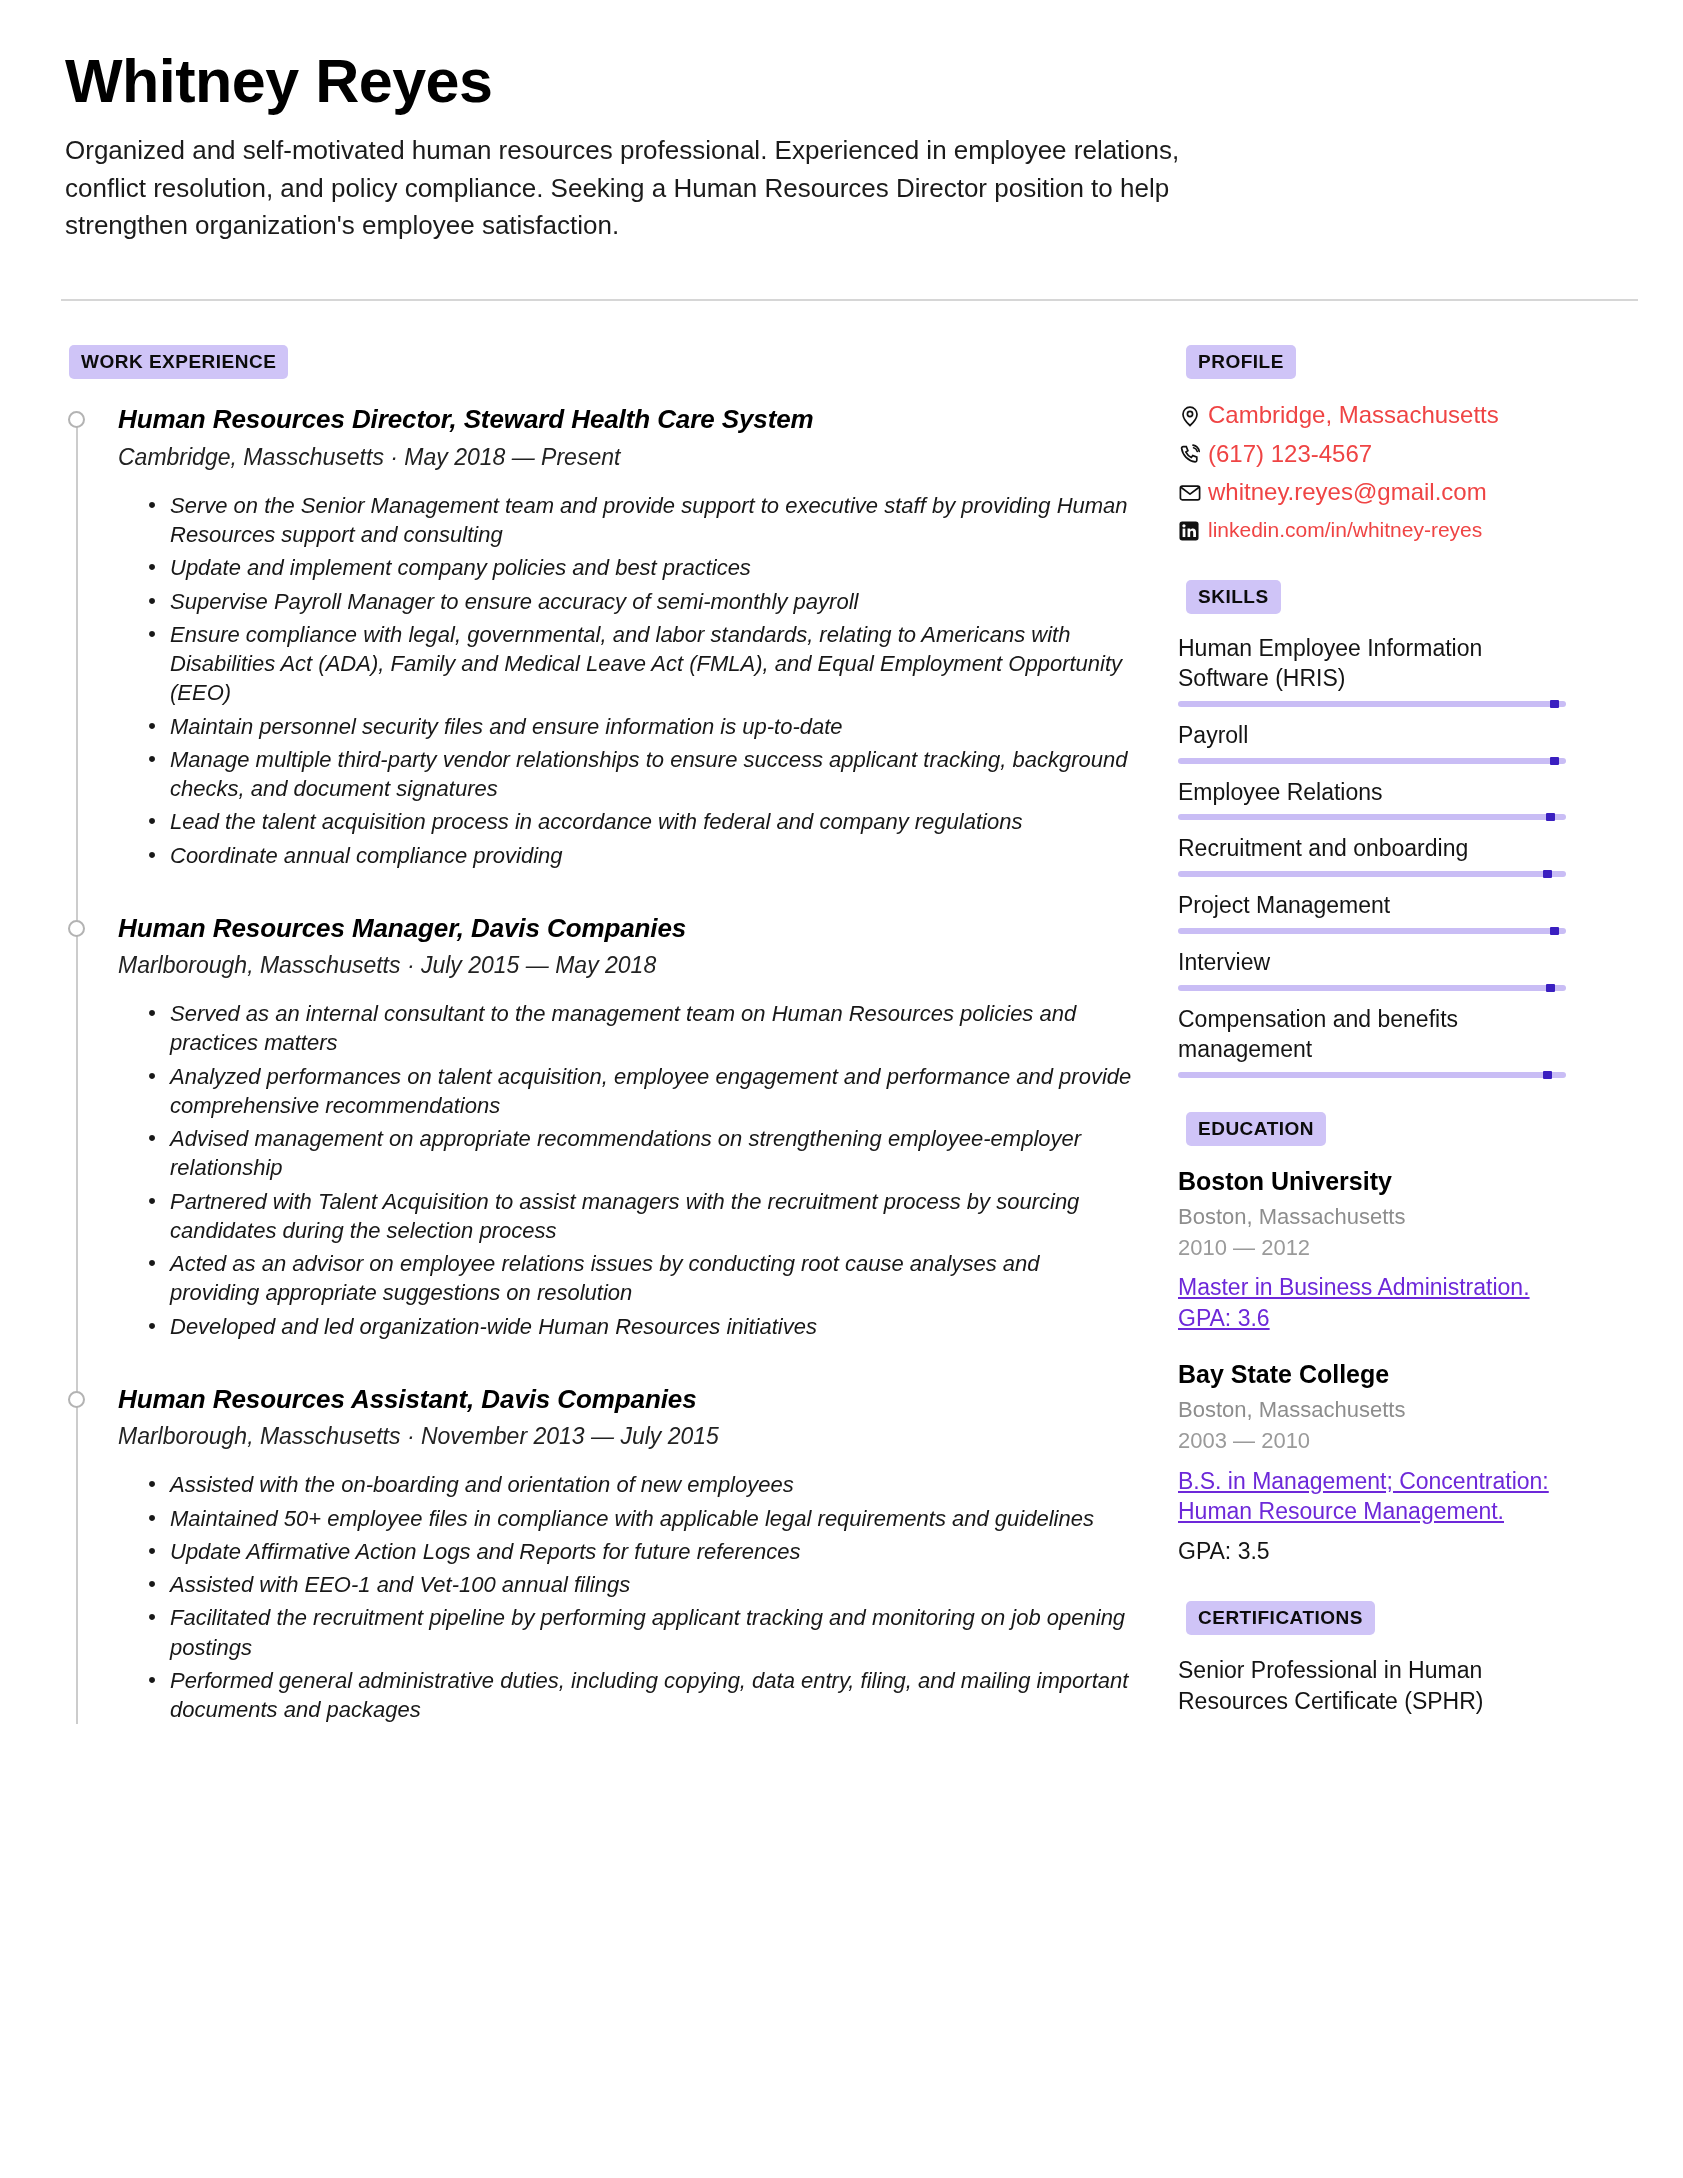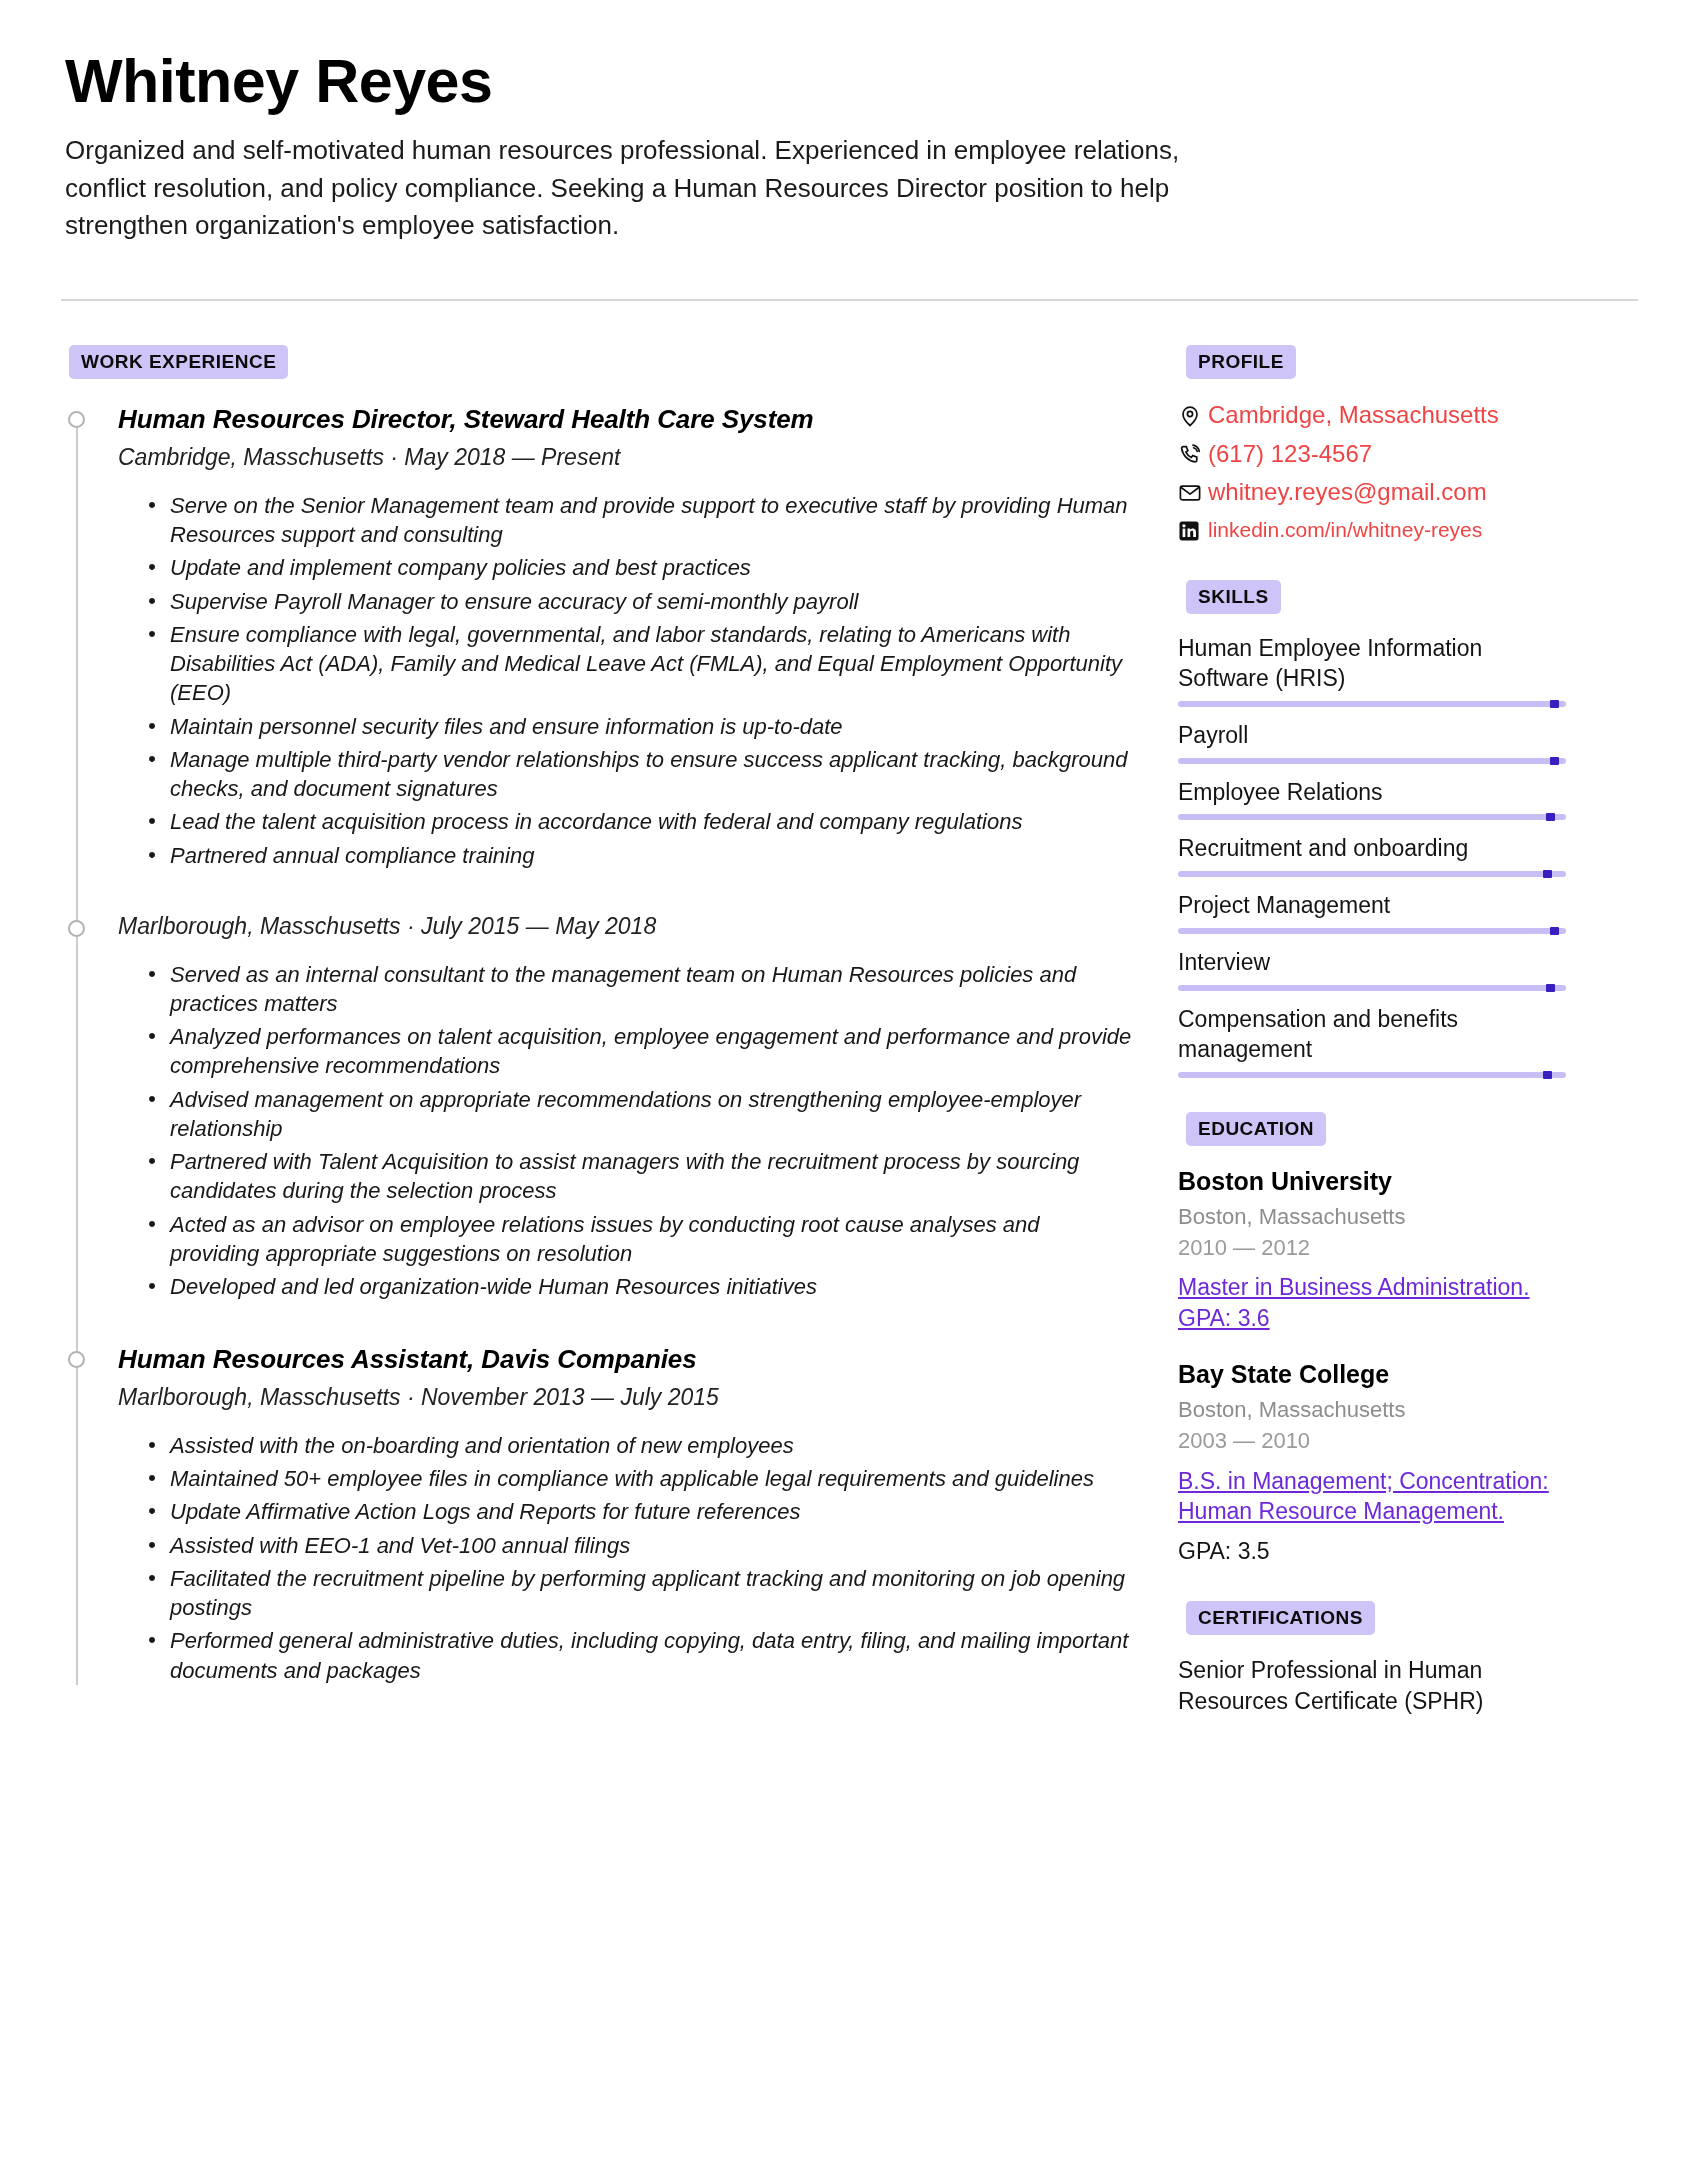--- a/index.html
+++ b/index.html
@@ -245,25 +245,26 @@
             <div class="job-title">Human Resources Director, Steward Health Care System</div>
             <div class="job-meta">Cambridge, Masschusetts · May 2018 — Present</div>
             <ul class="job-bullets">
               <li>Serve on the Senior Management team and provide support to executive staff by providing Human Resources support and consulting</li>
               <li>Update and implement company policies and best practices</li>
               <li>Supervise Payroll Manager to ensure accuracy of semi-monthly payroll</li>
               <li>Ensure compliance with legal, governmental, and labor standards, relating to Americans with Disabilities Act (ADA), Family and Medical Leave Act (FMLA), and Equal Employment Opportunity (EEO)</li>
               <li>Maintain personnel security files and ensure information is up-to-date</li>
               <li>Manage multiple third-party vendor relationships to ensure success applicant tracking, background checks, and document signatures</li>
               <li>Lead the talent acquisition process in accordance with federal and company regulations</li>
-              <li>Partnered annual compliance training</li>
+              <li>Coordinate annual compliance providing</li>
             </ul>
           </div>
           <div class="job">
             <span class="job-dot"></span>
+            <div class="job-title">Human Resources Manager, Davis Companies</div>
             <div class="job-meta">Marlborough, Masschusetts · July 2015 — May 2018</div>
             <ul class="job-bullets">
               <li>Served as an internal consultant to the management team on Human Resources policies and practices matters</li>
               <li>Analyzed performances on talent acquisition, employee engagement and performance and provide comprehensive recommendations</li>
               <li>Advised management on appropriate recommendations on strengthening employee-employer relationship</li>
               <li>Partnered with Talent Acquisition to assist managers with the recruitment process by sourcing candidates during the selection process</li>
               <li>Acted as an advisor on employee relations issues by conducting root cause analyses and providing appropriate suggestions on resolution</li>
               <li>Developed and led organization-wide Human Resources initiatives</li>
             </ul>
           </div>

